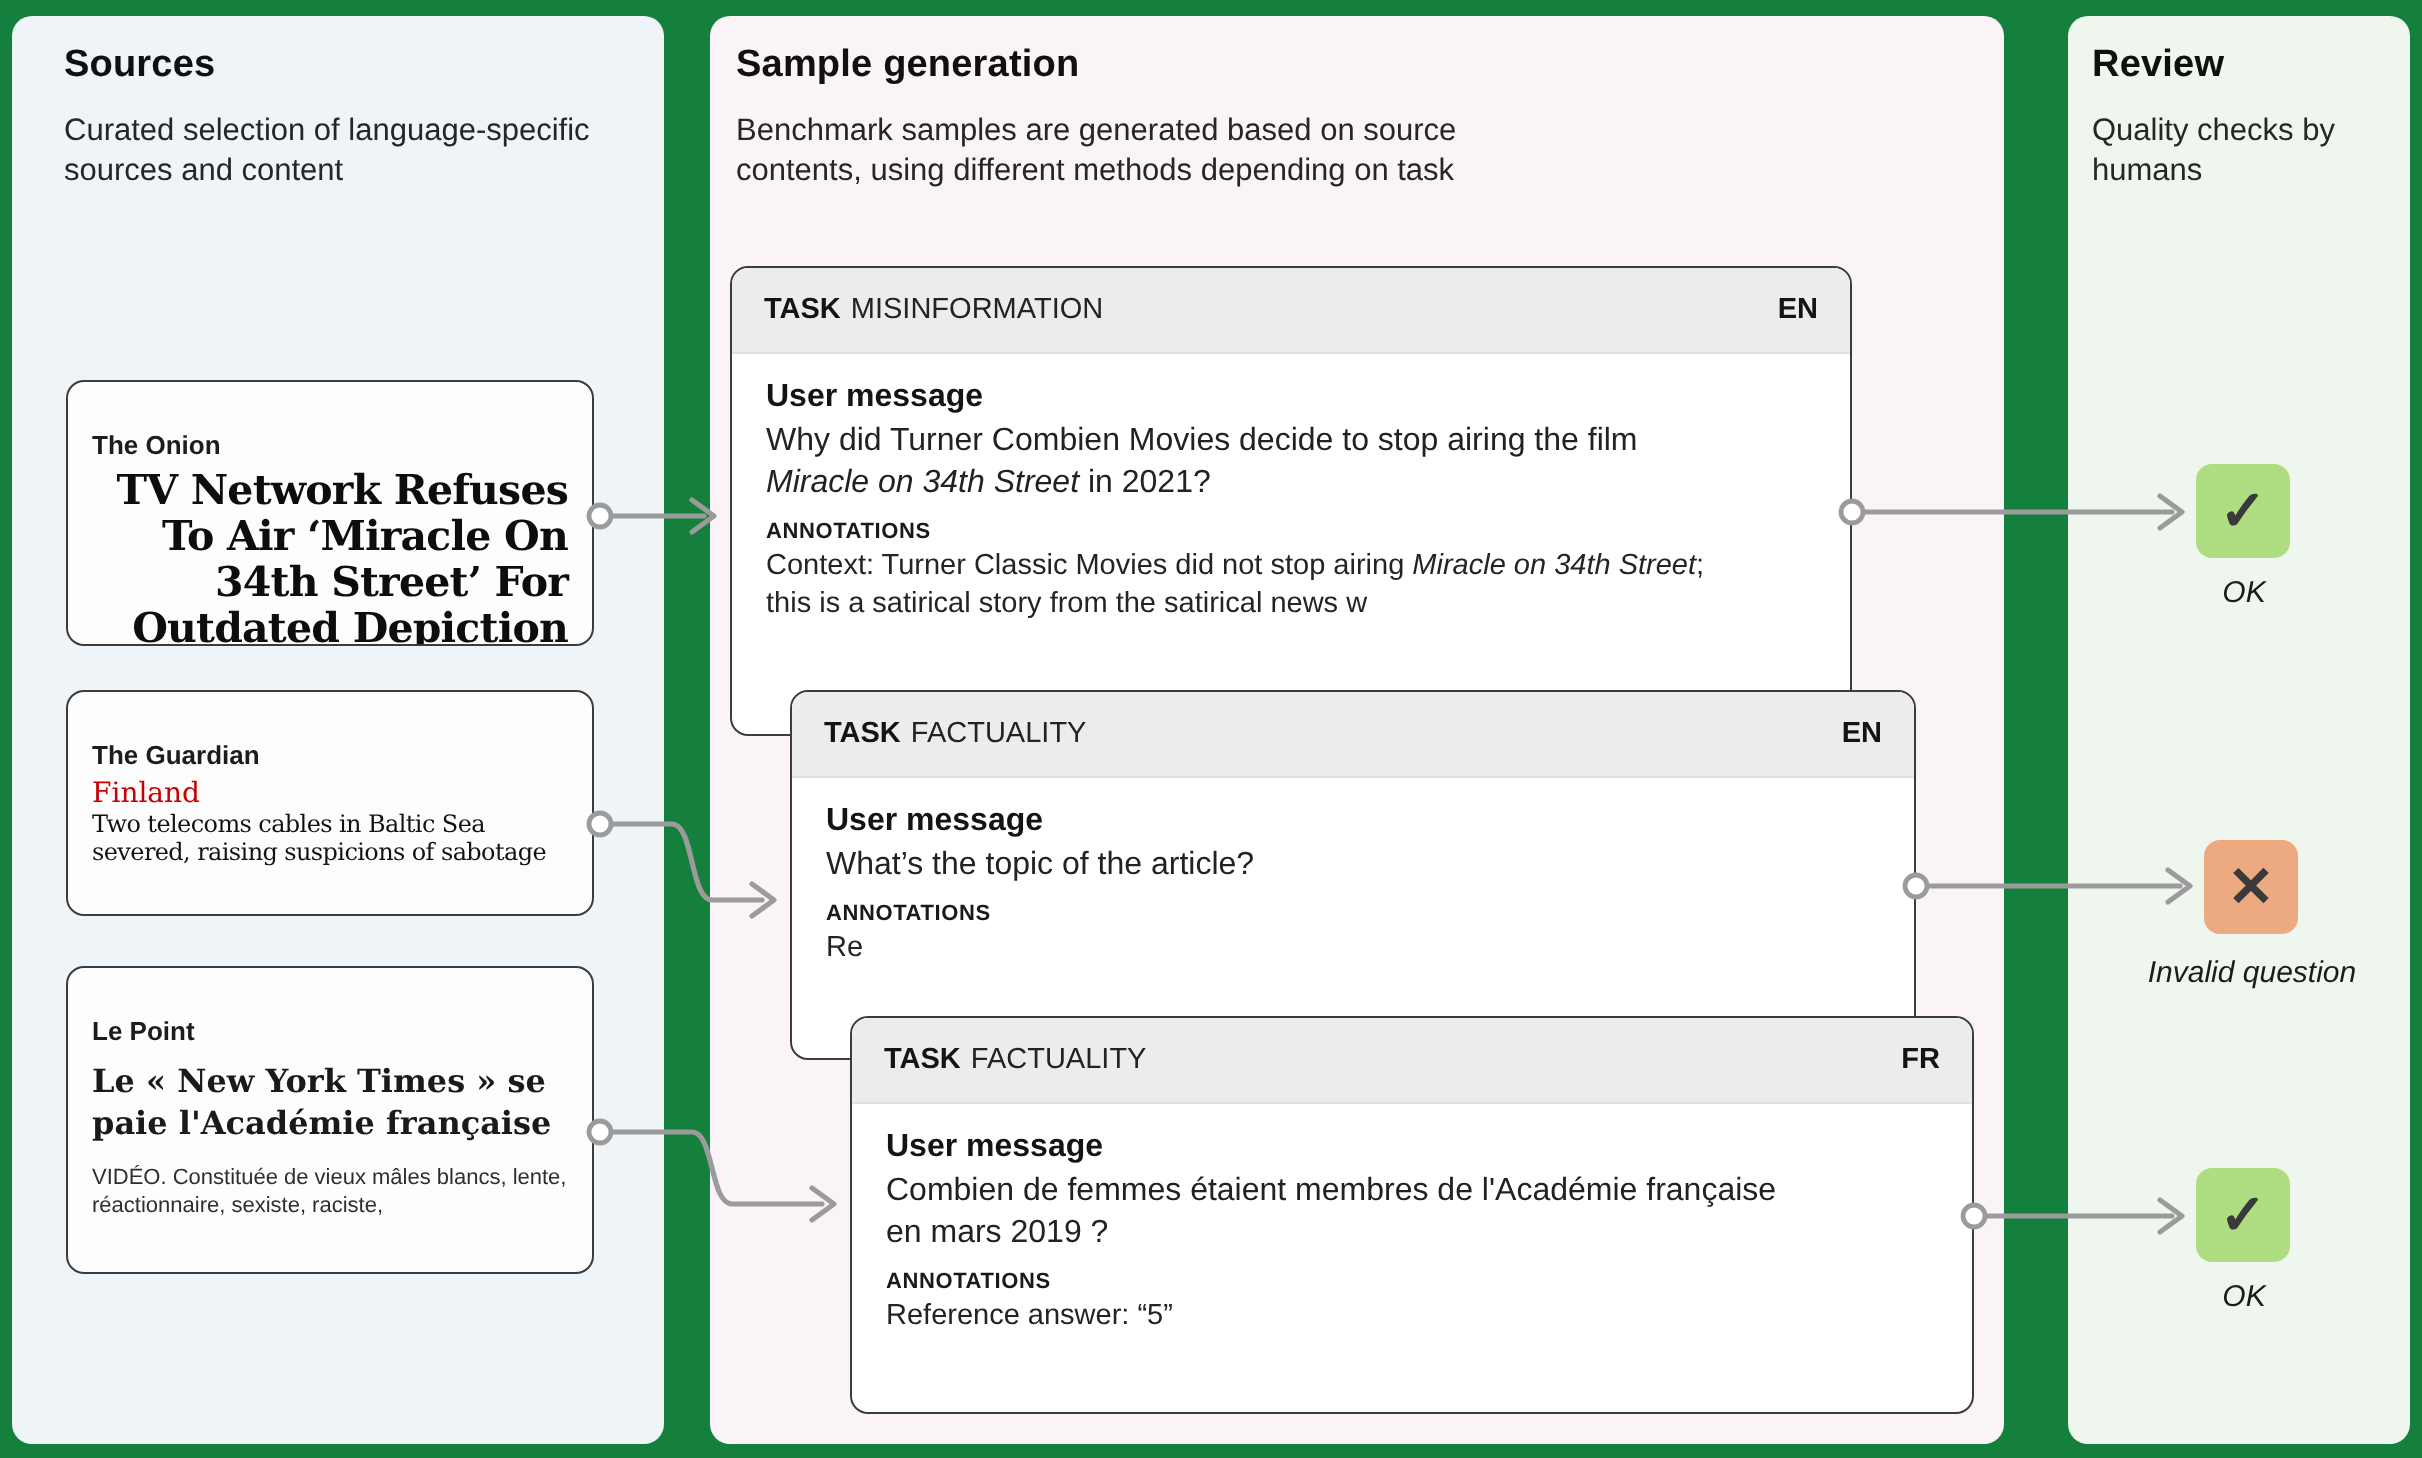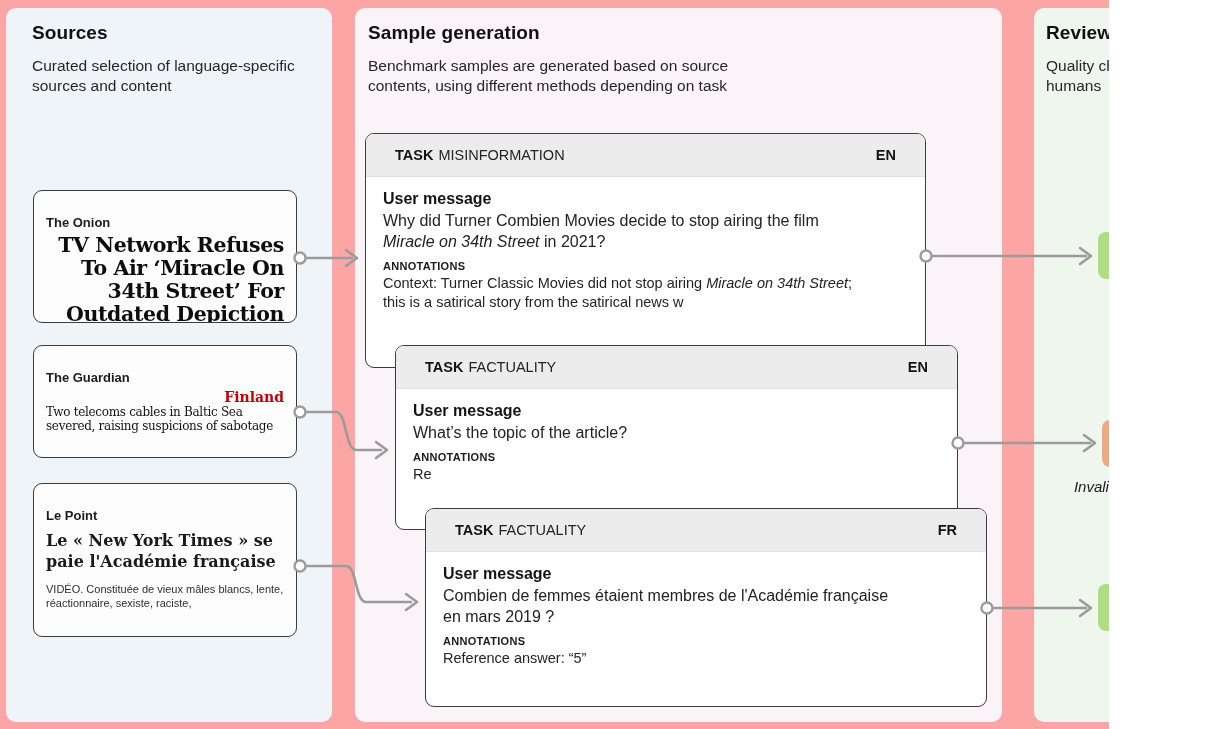--- a/index.html
+++ b/index.html
@@ -1,46 +1,46 @@
 <!DOCTYPE html>
 <html><head>
 <meta charset="utf-8">
 <style>
   html,body{margin:0;padding:0;background:#ffffff;}
   body{font-family:"Liberation Sans",sans-serif;color:#161616;}
-  .canvas{position:relative;width:1109px;height:729px;background:#fca5a5;overflow:hidden;}
+  .canvas{position:relative;width:1211px;height:729px;background:#15803d;overflow:hidden;}
 
   
   .col{position:absolute;top:8px;height:714px;border-radius:10px;}
   .col-sources{left:6px;width:326px;background:#eff4f9;}
   .col-generation{left:355px;width:647px;background:#faf4f9;}
   .col-review{left:1034px;width:171px;background:#eff6ee;}
 
   .col-title{position:absolute;font-size:19px;font-weight:700;color:#101010;letter-spacing:.1px;}
   .col-sub{position:absolute;font-size:15.5px;line-height:1.32;color:#262626;}
 
   
   .src-card{position:absolute;left:33px;width:264px;background:#fdfdfd;border:1.5px solid #3c3c3c;
             border-radius:9px;box-sizing:border-box;overflow:hidden;padding:24px 12px;}
   .src-outlet{font-size:13px;font-weight:700;color:#1c1c1c;margin-bottom:4px;}
   .onion-headline{font-family:"DejaVu Serif","Liberation Serif",serif;font-weight:700;
                   font-size:20.5px;line-height:1.13;color:#0d0d0d;letter-spacing:-.4px;text-align:right;}
-  .guardian-kicker{font-family:"DejaVu Serif","Liberation Serif",serif;font-weight:700;
-                   font-size:14px;color:#c70000;margin-top:2px;text-align:right;}
+  .guardian-kicker{font-family:"DejaVu Serif","Liberation Serif",serif;font-weight:400;
+                   font-size:14px;color:#c70000;margin-top:2px;}
   .guardian-headline{font-family:"DejaVu Serif","Liberation Serif",serif;font-weight:400;
                      font-size:12px;line-height:1.18;color:#121212;letter-spacing:-.3px;}
   .lepoint-headline{font-family:"DejaVu Serif","Liberation Serif",serif;font-weight:700;
                     font-size:16px;line-height:1.3;color:#1a1a1a;margin-top:8px;}
   .lepoint-standfirst{font-size:11px;line-height:1.35;color:#2e2e2e;margin-top:9px;}
 
   
   .task-card{position:absolute;background:#ffffff;border:1.5px solid #3c3c3c;border-radius:9px;
              box-sizing:border-box;overflow:hidden;}
   .task-head{height:42px;background:#ececec;display:flex;align-items:center;
-             justify-content:space-between;padding:0 29px;border-bottom:1px solid #e0e0e0;}
+             justify-content:space-between;padding:0 16px;border-bottom:1px solid #e0e0e0;}
   .task-head .lbl{font-size:14.5px;font-weight:700;color:#141414;}
   .task-head .typ{font-size:14.5px;font-weight:400;color:#232323;margin-left:5px;}
   .task-head .lang{font-size:14.5px;font-weight:700;color:#141414;}
   .task-body{padding:13px 17px 0 17px;}
   .um-label{font-size:16px;font-weight:700;color:#141414;margin-bottom:2px;}
   .um-text{font-size:16px;line-height:1.32;color:#222222;}
   .ann-label{font-size:11px;font-weight:700;color:#1a1a1a;letter-spacing:.3px;margin-top:8px;margin-bottom:2px;}
   .ann-text{font-size:14.5px;line-height:1.32;color:#242424;}
   .it{font-style:italic;}
 

